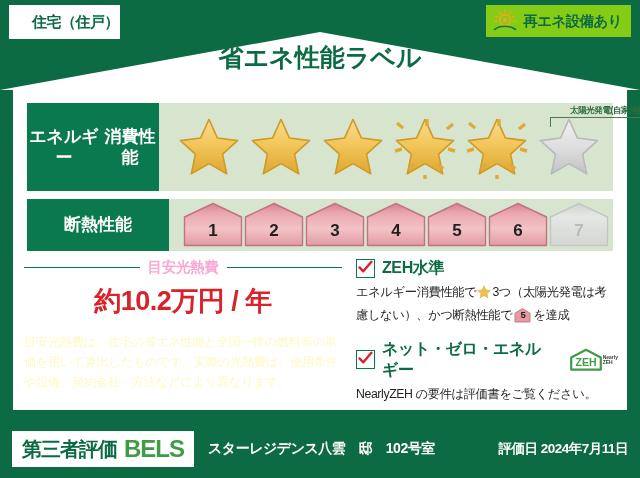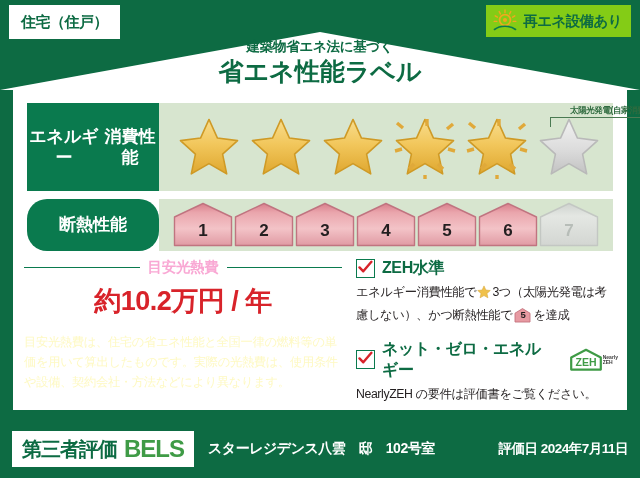--- a/index.html
+++ b/index.html
@@ -10,21 +10,21 @@
     -webkit-font-smoothing:antialiased;
   }
   .label-root{
     position:relative;width:640px;height:478px;background:#0d6b43;
   }
 
   
   .badge-type{
     position:absolute;left:9px;top:5px;width:109px;height:32px;
     background:#ffffff;border:1px solid #ffffff;
-    display:flex;align-items:center;justify-content:center;
+    display:flex;align-items:center;justify-content:flex-end;
     font-size:15px;font-weight:bold;color:#0d6b43;letter-spacing:-0.5px;
   }
   .badge-renew{
     position:absolute;right:9px;top:5px;height:32px;
     background:#84cc16;display:flex;align-items:center;
     padding:0 9px 0 6px;gap:5px;
   }
   .badge-renew .txt{font-size:14.5px;font-weight:bold;color:#0d6b43;letter-spacing:-0.6px;}
   .sun-ico{width:26px;height:24px;position:relative;flex:0 0 26px;}
 
@@ -48,21 +48,21 @@
   .metric-key{
     background:#0a7a4e;color:#ffffff;display:flex;flex-direction:row;
     align-items:center;justify-content:center;text-align:center;
     font-weight:bold;line-height:1.25;letter-spacing:0px;
   }
   .metric-val{background:#d7e5cf;position:relative;flex:1;}
 
   #row-energy{left:27px;top:103px;width:586px;height:88px;}
   #row-energy .metric-key{width:132px;font-size:17px;}
   #row-insul{left:27px;top:199px;width:586px;height:52px;}
-  #row-insul .metric-key{width:132px;font-size:17px;border-radius:20px;}
+  #row-insul .metric-key{width:142px;font-size:17px;}
 
   
   .stars{position:absolute;left:14px;top:4px;display:flex;align-items:center;gap:0px;}
   .star-cell{position:relative;width:72px;height:80px;display:flex;align-items:center;justify-content:center;}
   .star{width:66px;height:63px;display:block;}
   .sparkles{position:absolute;inset:0;pointer-events:none;}
 
   
   .solar-note{
     position:absolute;left:384px;top:2px;width:140px;text-align:center;
@@ -163,21 +163,20 @@
         <path d="M2.5 20.5 C 8 16.2, 18 16.2, 23.5 20.5" fill="none" stroke="#0a7a4e" stroke-width="1.6" stroke-linecap="round"></path>
       </svg>
     </span>
     <span class="txt">再エネ設備あり</span>
   </div>
 
   <div class="roof"></div>
   <div class="white-body"></div>
 
   <div class="title-wrap">
-    <div class="title-sub">建築物省エネ法に基づく</div>
     <div class="title-main">省エネ性能ラベル</div>
   </div>
 
   <div class="metric-row" id="row-energy">
     <div class="metric-key">
       <span>エネルギー</span>
       <span>消費性能</span>
     </div>
     <div class="metric-val">
       <div class="solar-note">太陽光発電(自家消費)分</div>

